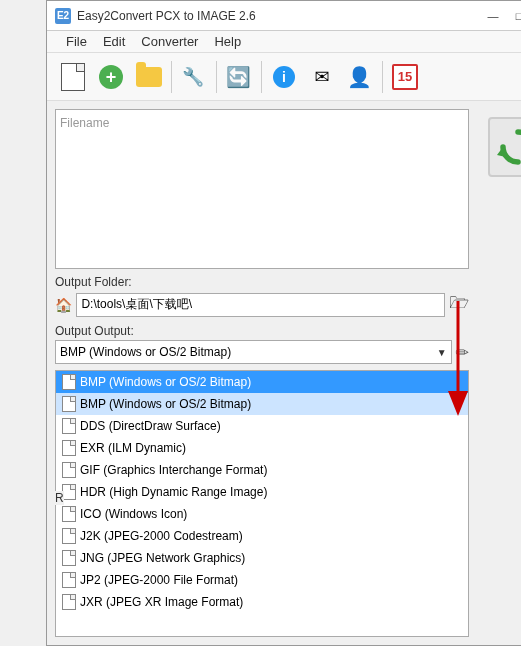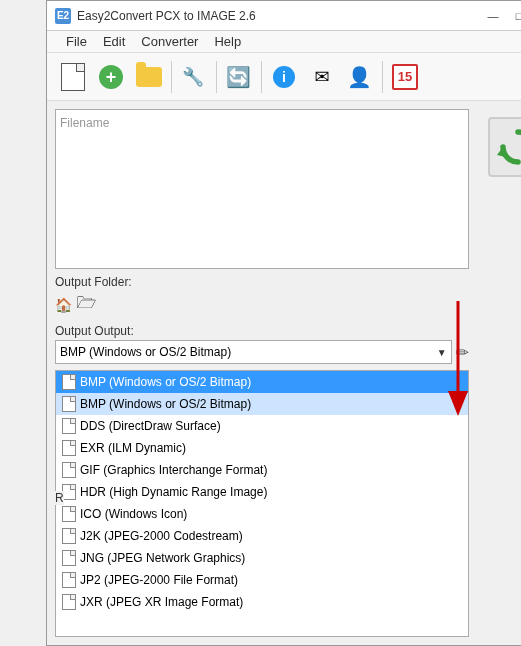--- a/index.html
+++ b/index.html
@@ -474,20 +474,23 @@
       <div class="left-panel">
 
         <div class="file-list-box">
           <div class="file-list-header">Filename</div>
         </div>
 
         <div>
           <div class="section-label">Output Folder:</div>
           <div class="folder-row">
             <span class="folder-small-icon">🏠</span>
+            <div class="folder-input">
+              <span>D:\tools\桌面\下载吧\</span>
+            </div>
             <span style="font-size:16px; cursor:pointer;">🗁</span>
           </div>
         </div>
 
         <div>
           <div class="section-label">Output Output:</div>
           <div class="format-row">
             <div class="format-select">
               <span class="format-select-text">BMP (Windows or OS/2 Bitmap)</span>
               <span class="dropdown-arrow">▼</span>

